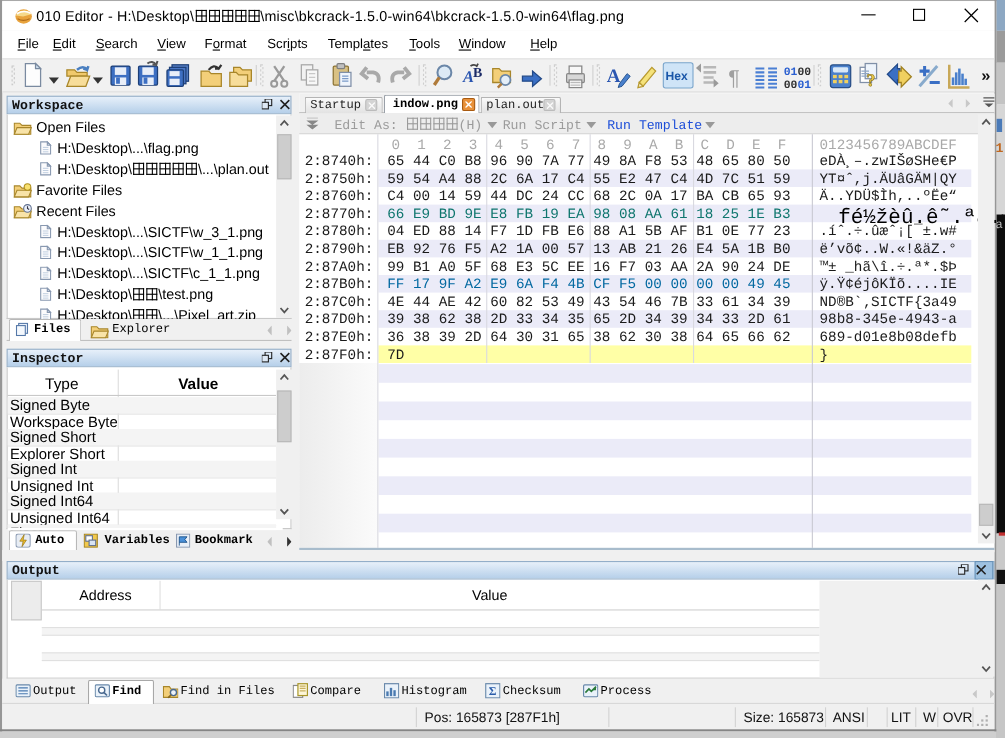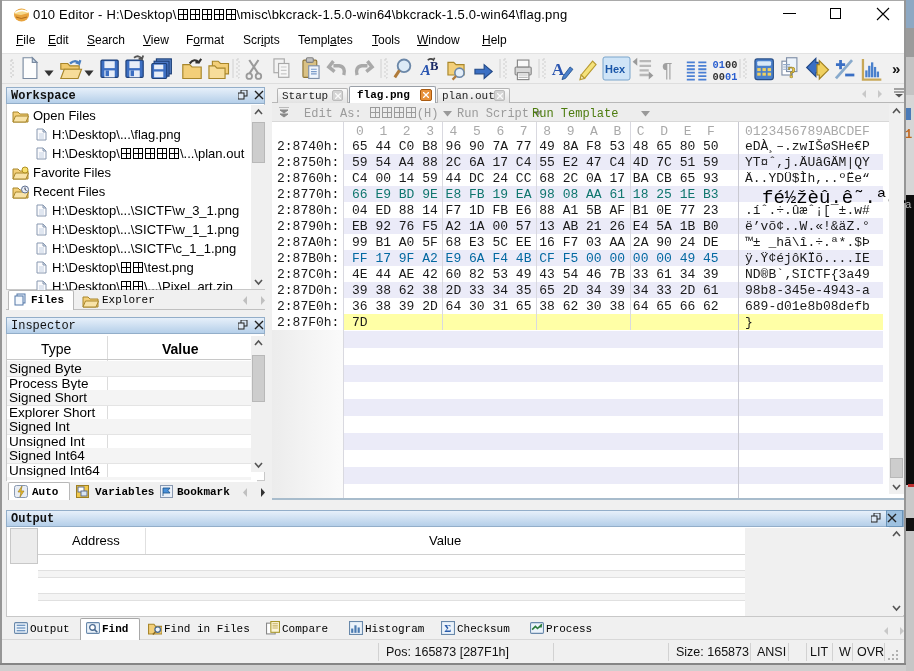--- a/index.html
+++ b/index.html
@@ -298,36 +298,36 @@
 <svg class="a" style="left:82px;top:294px" width="17" height="14" viewBox="0 0 17 14">
     <path d="M1 3 h5 l2 2 h8 v8 h-15 z" fill="#f3cf79" stroke="#a8862a"></path>
     <path d="M1 13 l2.5 -6 h13 l-2.5 6 z" fill="#f8e3a8" stroke="#a8862a"></path>
   </svg>
 <div class="t mono" style="left:102px;top:294px;font-size:11px;font-weight:normal;color:#000">Explorer</div>
 <svg class="a" style="left:243px;top:296px" width="22" height="9" viewBox="0 0 22 9">
     <path d="M4 0 v9 l-4 -4.5 z" fill="#c0c0c0"></path>
     <path d="M18 0 v9 l4 -4.5 z" fill="#c0c0c0"></path>
   </svg>
 <div class="a ttl" style="left:6px;top:317px;width:259px;height:17px"></div>
-<div class="t mono" style="left:11px;top:319px;font-size:12px;font-weight:normal;color:#111">Inspector</div>
+<div class="t mono" style="left:11px;top:319px;font-size:12px;font-weight:bold;color:#111">Inspector</div>
 <svg class="a" style="left:238px;top:320px" width="26" height="11" viewBox="0 0 26 11">
     <rect x="3" y="0" width="6" height="6" fill="none" stroke="#222"></rect>
     <rect x="0" y="3" width="6" height="6" fill="#dde8f4" stroke="#222"></rect>
     <path d="M17 1 l8 8 M25 1 l-8 8" stroke="#222" stroke-width="1.4"></path>
   </svg>
 <div class="a" style="left:6px;top:334px;width:259px;height:147px;background:#fff;border:1px solid #c8c8c8;border-top:none"></div>
 <div class="t" style="left:41px;top:341px;font-size:14px;font-weight:normal;color:#000">Type</div>
 <div class="t" style="left:162px;top:341px;font-size:14px;font-weight:bold;color:#000">Value</div>
 <div class="a" style="left:107px;top:336px;width:1px;height:144px;background:#dcdcdc"></div>
 <div class="a" style="left:7px;top:359px;width:244px;height:1px;background:#c8c8c8"></div>
 <div class="a" style="left:7px;top:361.0px;width:244px;height:14.5px;background:#f4f4f4"></div>
 <div class="a" style="left:7px;top:375.5px;width:244px;height:1px;background:#e4e4e4"></div>
 <div class="t" style="left:9px;top:361.0px;font-size:13.5px;color:#000">Signed Byte</div>
 <div class="a" style="left:7px;top:390.0px;width:244px;height:1px;background:#e4e4e4"></div>
-<div class="t" style="left:9px;top:375.5px;font-size:13.5px;color:#000">Process Byte</div>
+<div class="t" style="left:9px;top:375.5px;font-size:13.5px;color:#000">Workspace Byte</div>
 <div class="a" style="left:7px;top:390.0px;width:244px;height:14.5px;background:#f4f4f4"></div>
 <div class="a" style="left:7px;top:404.5px;width:244px;height:1px;background:#e4e4e4"></div>
 <div class="t" style="left:9px;top:390.0px;font-size:13.5px;color:#000">Signed Short</div>
 <div class="a" style="left:7px;top:419.0px;width:244px;height:1px;background:#e4e4e4"></div>
 <div class="t" style="left:9px;top:404.5px;font-size:13.5px;color:#000">Explorer Short</div>
 <div class="a" style="left:7px;top:419.0px;width:244px;height:14.5px;background:#f4f4f4"></div>
 <div class="a" style="left:7px;top:433.5px;width:244px;height:1px;background:#e4e4e4"></div>
 <div class="t" style="left:9px;top:419.0px;font-size:13.5px;color:#000">Signed Int</div>
 <div class="a" style="left:7px;top:448.0px;width:244px;height:1px;background:#e4e4e4"></div>
 <div class="t" style="left:9px;top:433.5px;font-size:13.5px;color:#000">Unsigned Int</div>
@@ -372,21 +372,21 @@
   </svg>
 <div class="a" style="left:272px;top:85px;width:632px;height:417px;background:#fff"></div>
 <div class="a" style="left:272px;top:85px;width:632px;height:18px;background:#f0f0f0;border-bottom:1px solid #b8b8b8"></div>
 <div class="a" style="left:277px;top:88px;width:71px;height:15px;background:linear-gradient(#fafafa,#e2e2e2);border:1px solid #b4b4b4;border-bottom:none;border-radius:2px 2px 0 0"></div>
 <div class="t mono" style="left:282px;top:90px;font-size:11px;color:#222">Startup</div>
 <div class="a" style="left:332px;top:90px;width:11px;height:11px;background:#d4d4d4;border:1px solid #bbb;border-radius:2px"></div>
 <svg class="a" style="left:335px;top:93px" width="6" height="6" viewBox="0 0 6 6">
     <path d="M0 0 L6 6 M6 0 L0 6" stroke="#fafafa" stroke-width="1.3"></path>
   </svg>
 <div class="a" style="left:349px;top:86px;width:87px;height:17px;background:#fff;border:1px solid #9aa0a8;border-bottom:none;border-radius:2px 2px 0 0"></div>
-<div class="t mono" style="left:357px;top:89px;font-size:11px;font-weight:bold;color:#000">flag.png</div>
+<div class="t mono" style="left:357px;top:89px;font-size:11px;font-weight:bold;color:#000">indow.png</div>
 <div class="a" style="left:420px;top:89px;width:12px;height:12px;background:#e8913a;border:1px solid #a85a10;border-radius:2px"></div>
 <svg class="a" style="left:423px;top:92px" width="6" height="6" viewBox="0 0 6 6">
     <path d="M0 0 L6 6 M6 0 L0 6" stroke="#fff" stroke-width="1.3"></path>
   </svg>
 <div class="a" style="left:437px;top:88px;width:73px;height:15px;background:linear-gradient(#fafafa,#e2e2e2);border:1px solid #b4b4b4;border-bottom:none;border-radius:2px 2px 0 0"></div>
 <div class="t mono" style="left:442px;top:90px;font-size:11px;color:#222">plan.out</div>
 <div class="a" style="left:494px;top:90px;width:11px;height:11px;background:#d4d4d4;border:1px solid #bbb;border-radius:2px"></div>
 <svg class="a" style="left:497px;top:93px" width="6" height="6" viewBox="0 0 6 6">
     <path d="M0 0 L6 6 M6 0 L0 6" stroke="#fafafa" stroke-width="1.3"></path>
   </svg>
@@ -403,21 +403,21 @@
     <path d="M1 0 h10 M2 3 l4 3 l4 -3 z M2 7 l4 3 l4 -3 z" stroke="#888" fill="#888"></path>
   </svg>
 <div class="t mono" style="left:304px;top:107px;font-size:12px;color:#9b9b9b">Edit As: <span class="cj"></span><span class="cj"></span><span class="cj"></span><span class="cj"></span>(H)</div>
 <svg class="a" style="left:443px;top:111px" width="10" height="6" viewBox="0 0 10 6">
     <path d="M0 0 h9 l-4.5 5.5 z" fill="#999"></path>
   </svg>
 <div class="t mono" style="left:457px;top:107px;font-size:12px;color:#9b9b9b">Run Script</div>
 <svg class="a" style="left:533px;top:111px" width="10" height="6" viewBox="0 0 10 6">
     <path d="M0 0 h9 l-4.5 5.5 z" fill="#999"></path>
   </svg>
-<div class="t mono" style="left:532px;top:107px;font-size:12px;color:#4d7c0f">Run Template</div>
+<div class="t mono" style="left:552px;top:107px;font-size:12px;color:#1d4ed8">Run Template</div>
 <svg class="a" style="left:641px;top:111px" width="10" height="6" viewBox="0 0 10 6">
     <path d="M0 0 h9 l-4.5 5.5 z" fill="#999"></path>
   </svg>
 <div class="t mono" style="left:356px;top:124px;font-size:13px;color:#a9a9a9">0  1  2  3  4  5  6  7  8  9  A  B  C  D  E  F</div>
 <div class="t mono" style="left:745px;top:124px;font-size:13px;color:#a9a9a9">0123456789ABCDEF</div>
 <div class="a" style="left:344px;top:154px;width:539px;height:16px;background:#ebebf8"></div>
 <div class="a" style="left:344px;top:186px;width:539px;height:16px;background:#ebebf8"></div>
 <div class="a" style="left:344px;top:218px;width:539px;height:16px;background:#ebebf8"></div>
 <div class="a" style="left:344px;top:250px;width:539px;height:16px;background:#ebebf8"></div>
 <div class="a" style="left:344px;top:282px;width:539px;height:16px;background:#ebebf8"></div>

